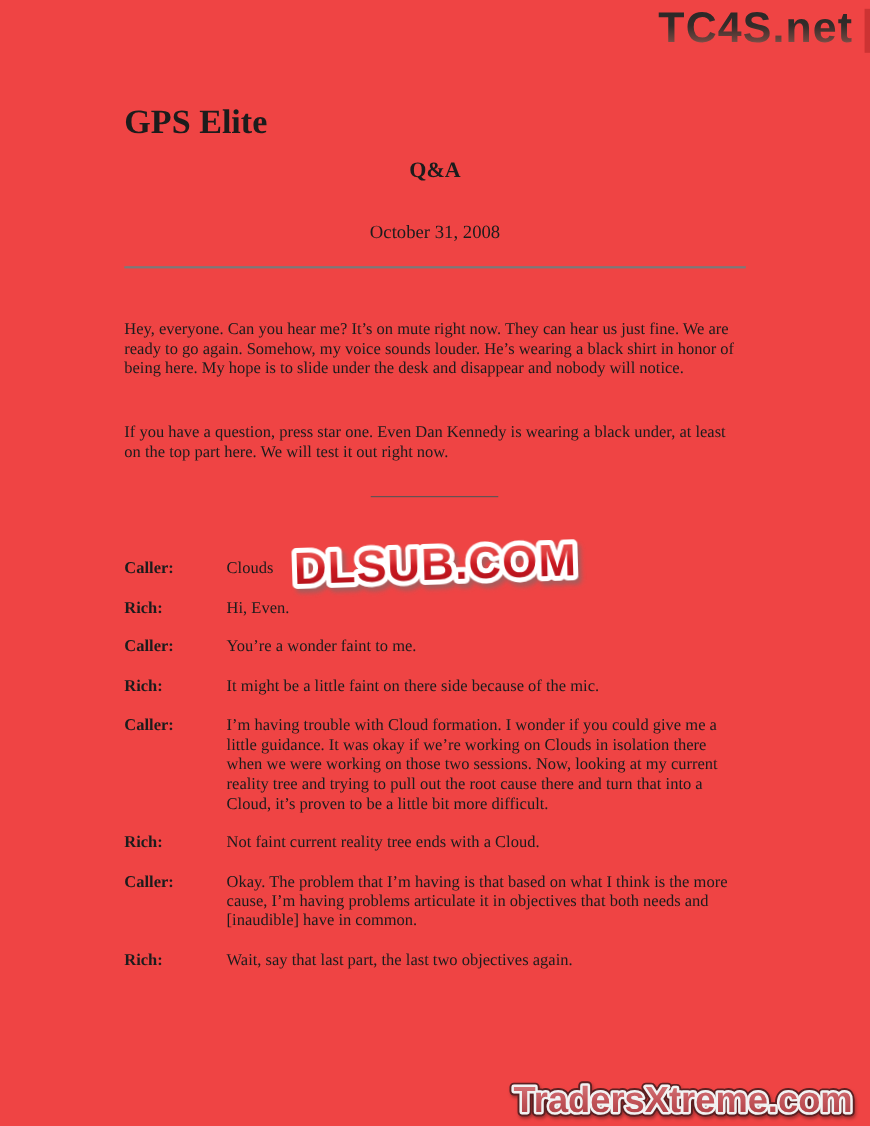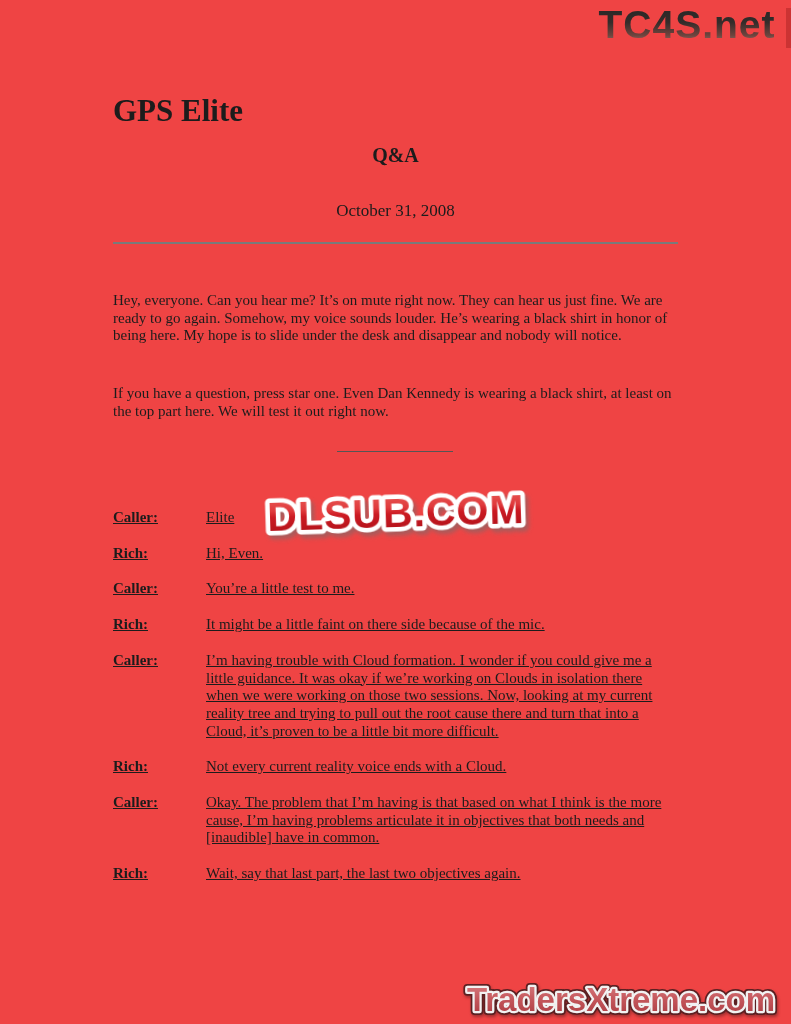--- a/index.html
+++ b/index.html
@@ -16,21 +16,21 @@
   .col { position:absolute; left:113px; width:565px; }
   .doc-title   { top:93px;  text-align:left; font-size:31px; font-weight:bold; }
   .doc-subtitle{ top:144px; text-align:center; font-size:20px; font-weight:bold; }
   .doc-date    { top:177px; text-align:center; font-size:17px;margin-top:24px; }
   .rule-full   { top:242px; border-top:2px solid #7a7a7a; height:0; }
   .para1 { top:292px; font-size:15px; line-height:17.7px; }
   .para2 { top:385px; font-size:15px; line-height:17.7px; }
   .rule-short { position:absolute; top:451px; left:337px; width:116px; border-top:1.5px solid #555; height:0; }
   
   .dialogue { top:509px; font-size:15px; line-height:17.7px; }
-  .dlg-row { display:flex; margin-bottom:18px;text-decoration:underline; }
+  .dlg-row { display:flex; margin-bottom:18px; }
   .spk { flex:0 0 93px; font-weight:bold; }
   .txt { flex:1; }
   
   .dlsub-wrap { position:absolute; left:250px; top:486px; transform:rotate(-1.8deg); }
   .dlsub-wrap svg { filter:drop-shadow(3px 4px 2px rgba(110,110,110,0.55)); }
   .logo-text { font-family:"Liberation Sans", sans-serif; font-weight:bold; }
   
   .footer-wrap { position:absolute; left:458px; top:977px; }
   .footer-wrap svg { filter:drop-shadow(1px 2px 1.5px rgba(70,25,25,0.45)); }
 </style>
@@ -54,48 +54,48 @@
   </div>
   <div class="red-strip"></div>
 
   <div class="col doc-title">GPS Elite</div>
   <div class="col doc-subtitle">Q&amp;A</div>
   <div class="col doc-date">October 31, 2008</div>
 
   <div class="col rule-full"></div>
 
   <p class="col para1">Hey, everyone. Can you hear me? It’s on mute right now. They can hear us just fine. We are ready to go again. Somehow, my voice sounds louder. He’s wearing a black shirt in honor of being here. My hope is to slide under the desk and disappear and nobody will notice.</p>
-  <p class="col para2">If you have a question, press star one. Even Dan Kennedy is wearing a black shirt, at least on the top part here. We will test it out right now.</p>
+  <p class="col para2">If you have a question, press star one. Even Dan Kennedy is wearing a black under, at least on the top part here. We will test it out right now.</p>
 
   <div class="rule-short"></div>
 
   <div class="col dialogue">
     <div class="dlg-row">
       <span class="spk">Caller:</span>
-      <span class="txt">Elite</span>
+      <span class="txt">Clouds</span>
     </div>
     <div class="dlg-row">
       <span class="spk">Rich:</span>
       <span class="txt">Hi, Even.</span>
     </div>
     <div class="dlg-row">
       <span class="spk">Caller:</span>
-      <span class="txt">You’re a little test to me.</span>
+      <span class="txt">You’re a wonder faint to me.</span>
     </div>
     <div class="dlg-row">
       <span class="spk">Rich:</span>
       <span class="txt">It might be a little faint on there side because of the mic.</span>
     </div>
     <div class="dlg-row">
       <span class="spk">Caller:</span>
       <span class="txt">I’m having trouble with Cloud formation. I wonder if you could give me a little guidance. It was okay if we’re working on Clouds in isolation there when we were working on those two sessions. Now, looking at my current reality tree and trying to pull out the root cause there and turn that into a Cloud, it’s proven to be a little bit more difficult.</span>
     </div>
     <div class="dlg-row">
       <span class="spk">Rich:</span>
-      <span class="txt">Not every current reality voice ends with a Cloud.</span>
+      <span class="txt">Not faint current reality tree ends with a Cloud.</span>
     </div>
     <div class="dlg-row">
       <span class="spk">Caller:</span>
       <span class="txt">Okay. The problem that I’m having is that based on what I think is the more cause, I’m having problems articulate it in objectives that both needs and [inaudible] have in common.</span>
     </div>
     <div class="dlg-row">
       <span class="spk">Rich:</span>
       <span class="txt">Wait, say that last part, the last two objectives again.</span>
     </div>
   </div>

